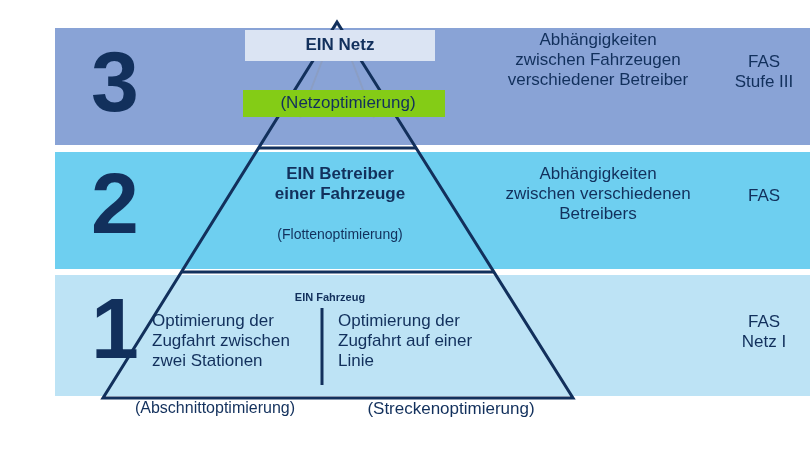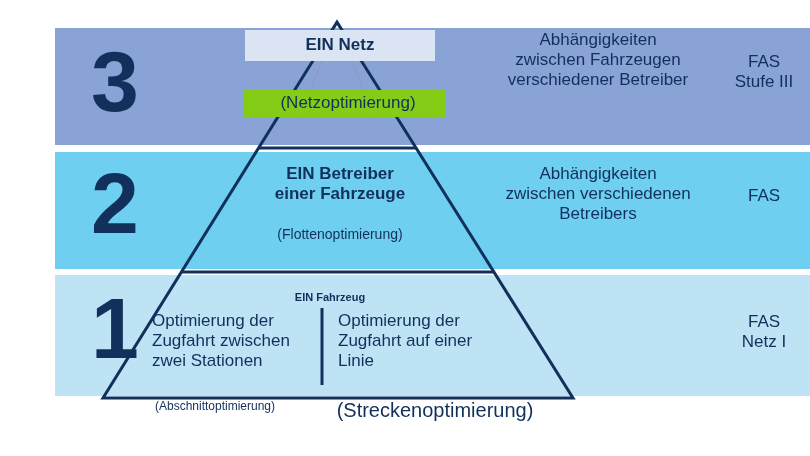--- a/index.html
+++ b/index.html
@@ -126,25 +126,25 @@
     text-align: left;
   }
   #b1-fas {
     left: 724px; top: 312px; width: 80px;
     font-size: 17px;
   }
 
   
   #cap-left {
     left: 105px; top: 399px; width: 220px;
-    font-size: 12px;
+    font-size: 16px;
   }
   #cap-right {
-    left: 320px; top: 399px; width: 230px;
-    font-size: 20px;
+    left: 336px; top: 399px; width: 230px;
+    font-size: 17px;
   }
 
   .txt div { white-space: nowrap; }
 </style>
 </head>
 <body>
 
 <div id="stage">
 
   <div id="band-3" class="band"></div>

